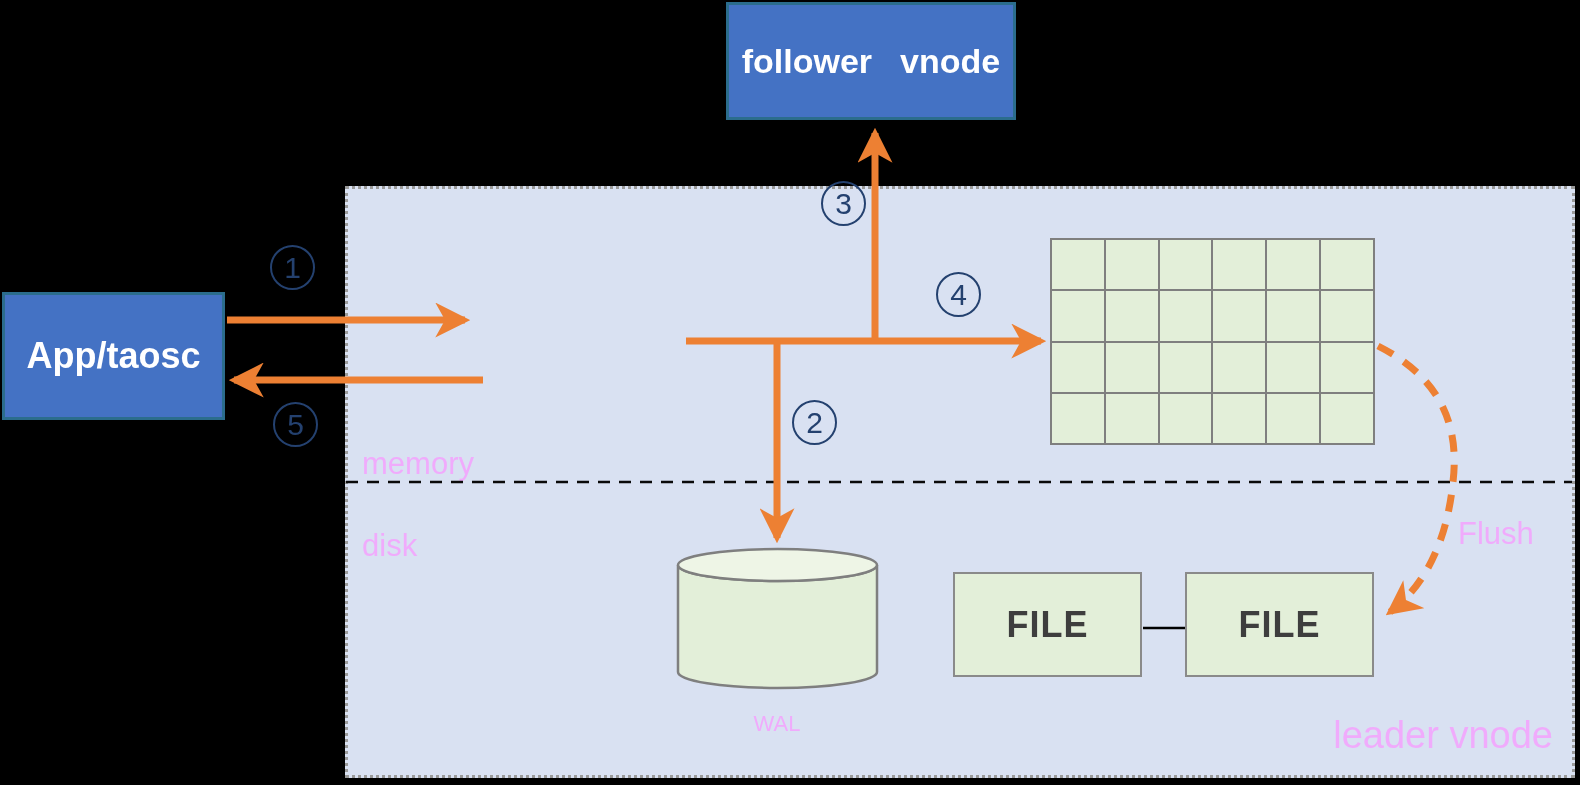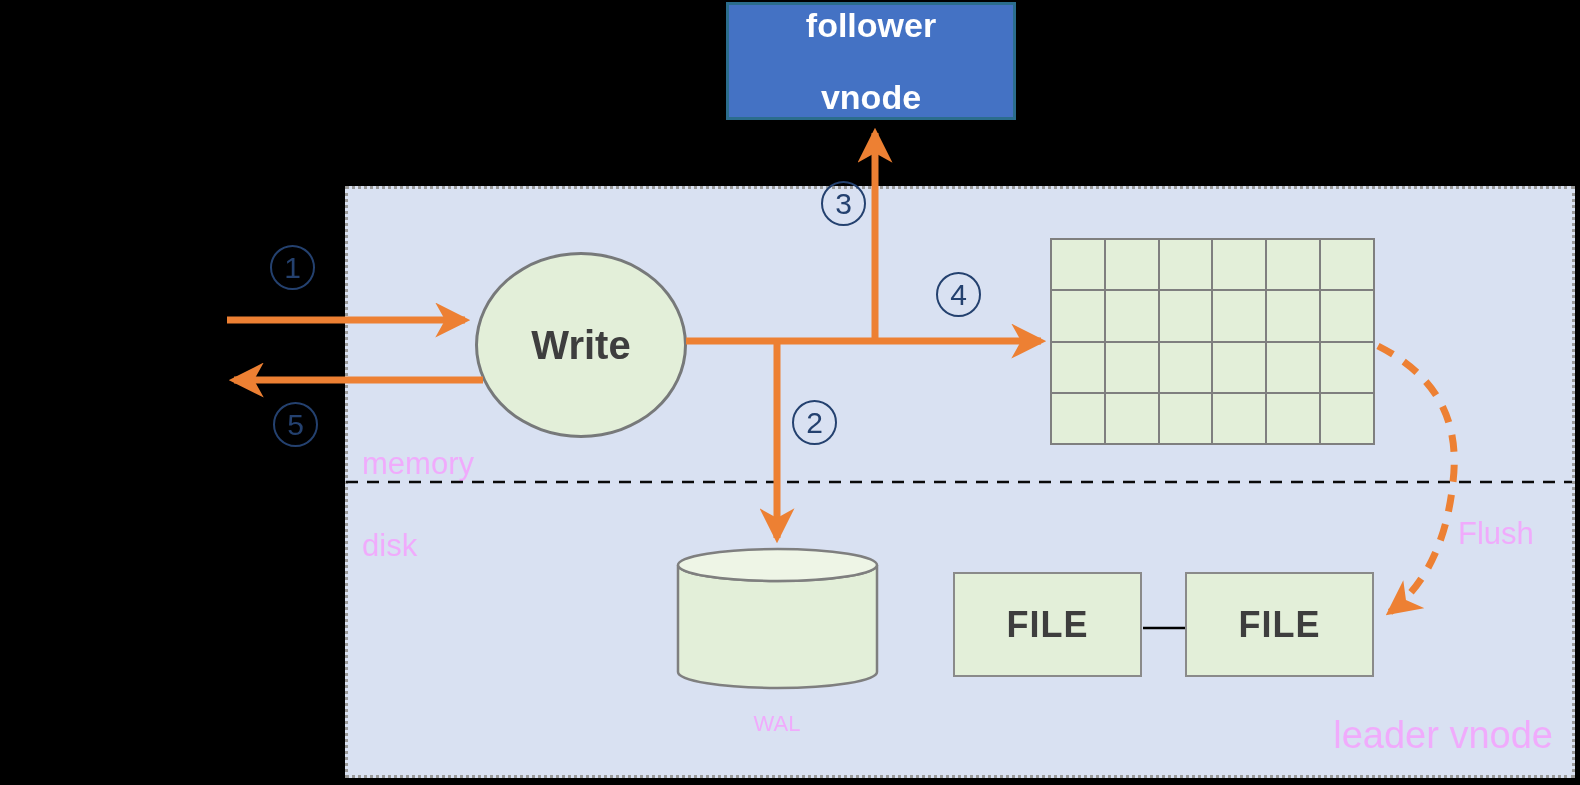--- a/index.html
+++ b/index.html
@@ -20,21 +20,21 @@
   }
   .leader-panel{
     position:absolute;left:345px;top:186px;width:1224px;height:586px;
     background:var(--panel-lavender);border:3px dotted #9a9a9a;
   }
   .node-blue{
     position:absolute;background:var(--node-blue);border:3px solid var(--node-blue-border);
     color:#fff;font-weight:bold;display:flex;align-items:center;justify-content:center;
     text-align:center;
   }
-  .follower-box{left:726px;top:2px;width:284px;height:112px;font-size:34px;line-height:44px;flex-direction:column;gap:28px;}
+  .follower-box{left:726px;top:2px;width:284px;height:112px;font-size:34px;line-height:44px;flex-direction:row;gap:28px;}
   .app-box{left:2px;top:292px;width:217px;height:122px;font-size:36px;}
   .write-circle{
     position:absolute;left:475px;top:252px;width:206px;height:180px;
     border:3px solid #77797a;border-radius:50%;background:var(--shape-green);
     display:flex;align-items:center;justify-content:center;
     font-size:40px;font-weight:bold;color:var(--text-dark);
   }
   .memtable-grid{
     position:absolute;left:1050px;top:238px;width:321px;height:203px;
     display:grid;gap:2px;background:var(--shape-border-gray);
@@ -84,24 +84,24 @@
   <div class="lbl disk-label">disk</div>
   <div class="lbl wal-label">WAL</div>
   <div class="lbl flush-label">Flush</div>
   <div class="lbl leader-label">leader vnode</div>
 
   <div class="node-blue follower-box">
     <div>follower</div>
     <div>vnode</div>
   </div>
 
+  <div class="node-blue app-box">
+    <span>App/taosc</span>
+  </div>
 
-  <div class="write-circle">
-    <span>Write</span>
-  </div>
 
   <div class="memtable-grid" style="grid-template-columns: repeat(6, 1fr); grid-template-rows: repeat(4, 1fr);">
       <div class="cell"></div>
       <div class="cell"></div>
       <div class="cell"></div>
       <div class="cell"></div>
       <div class="cell"></div>
       <div class="cell"></div>
       <div class="cell"></div>
       <div class="cell"></div>

